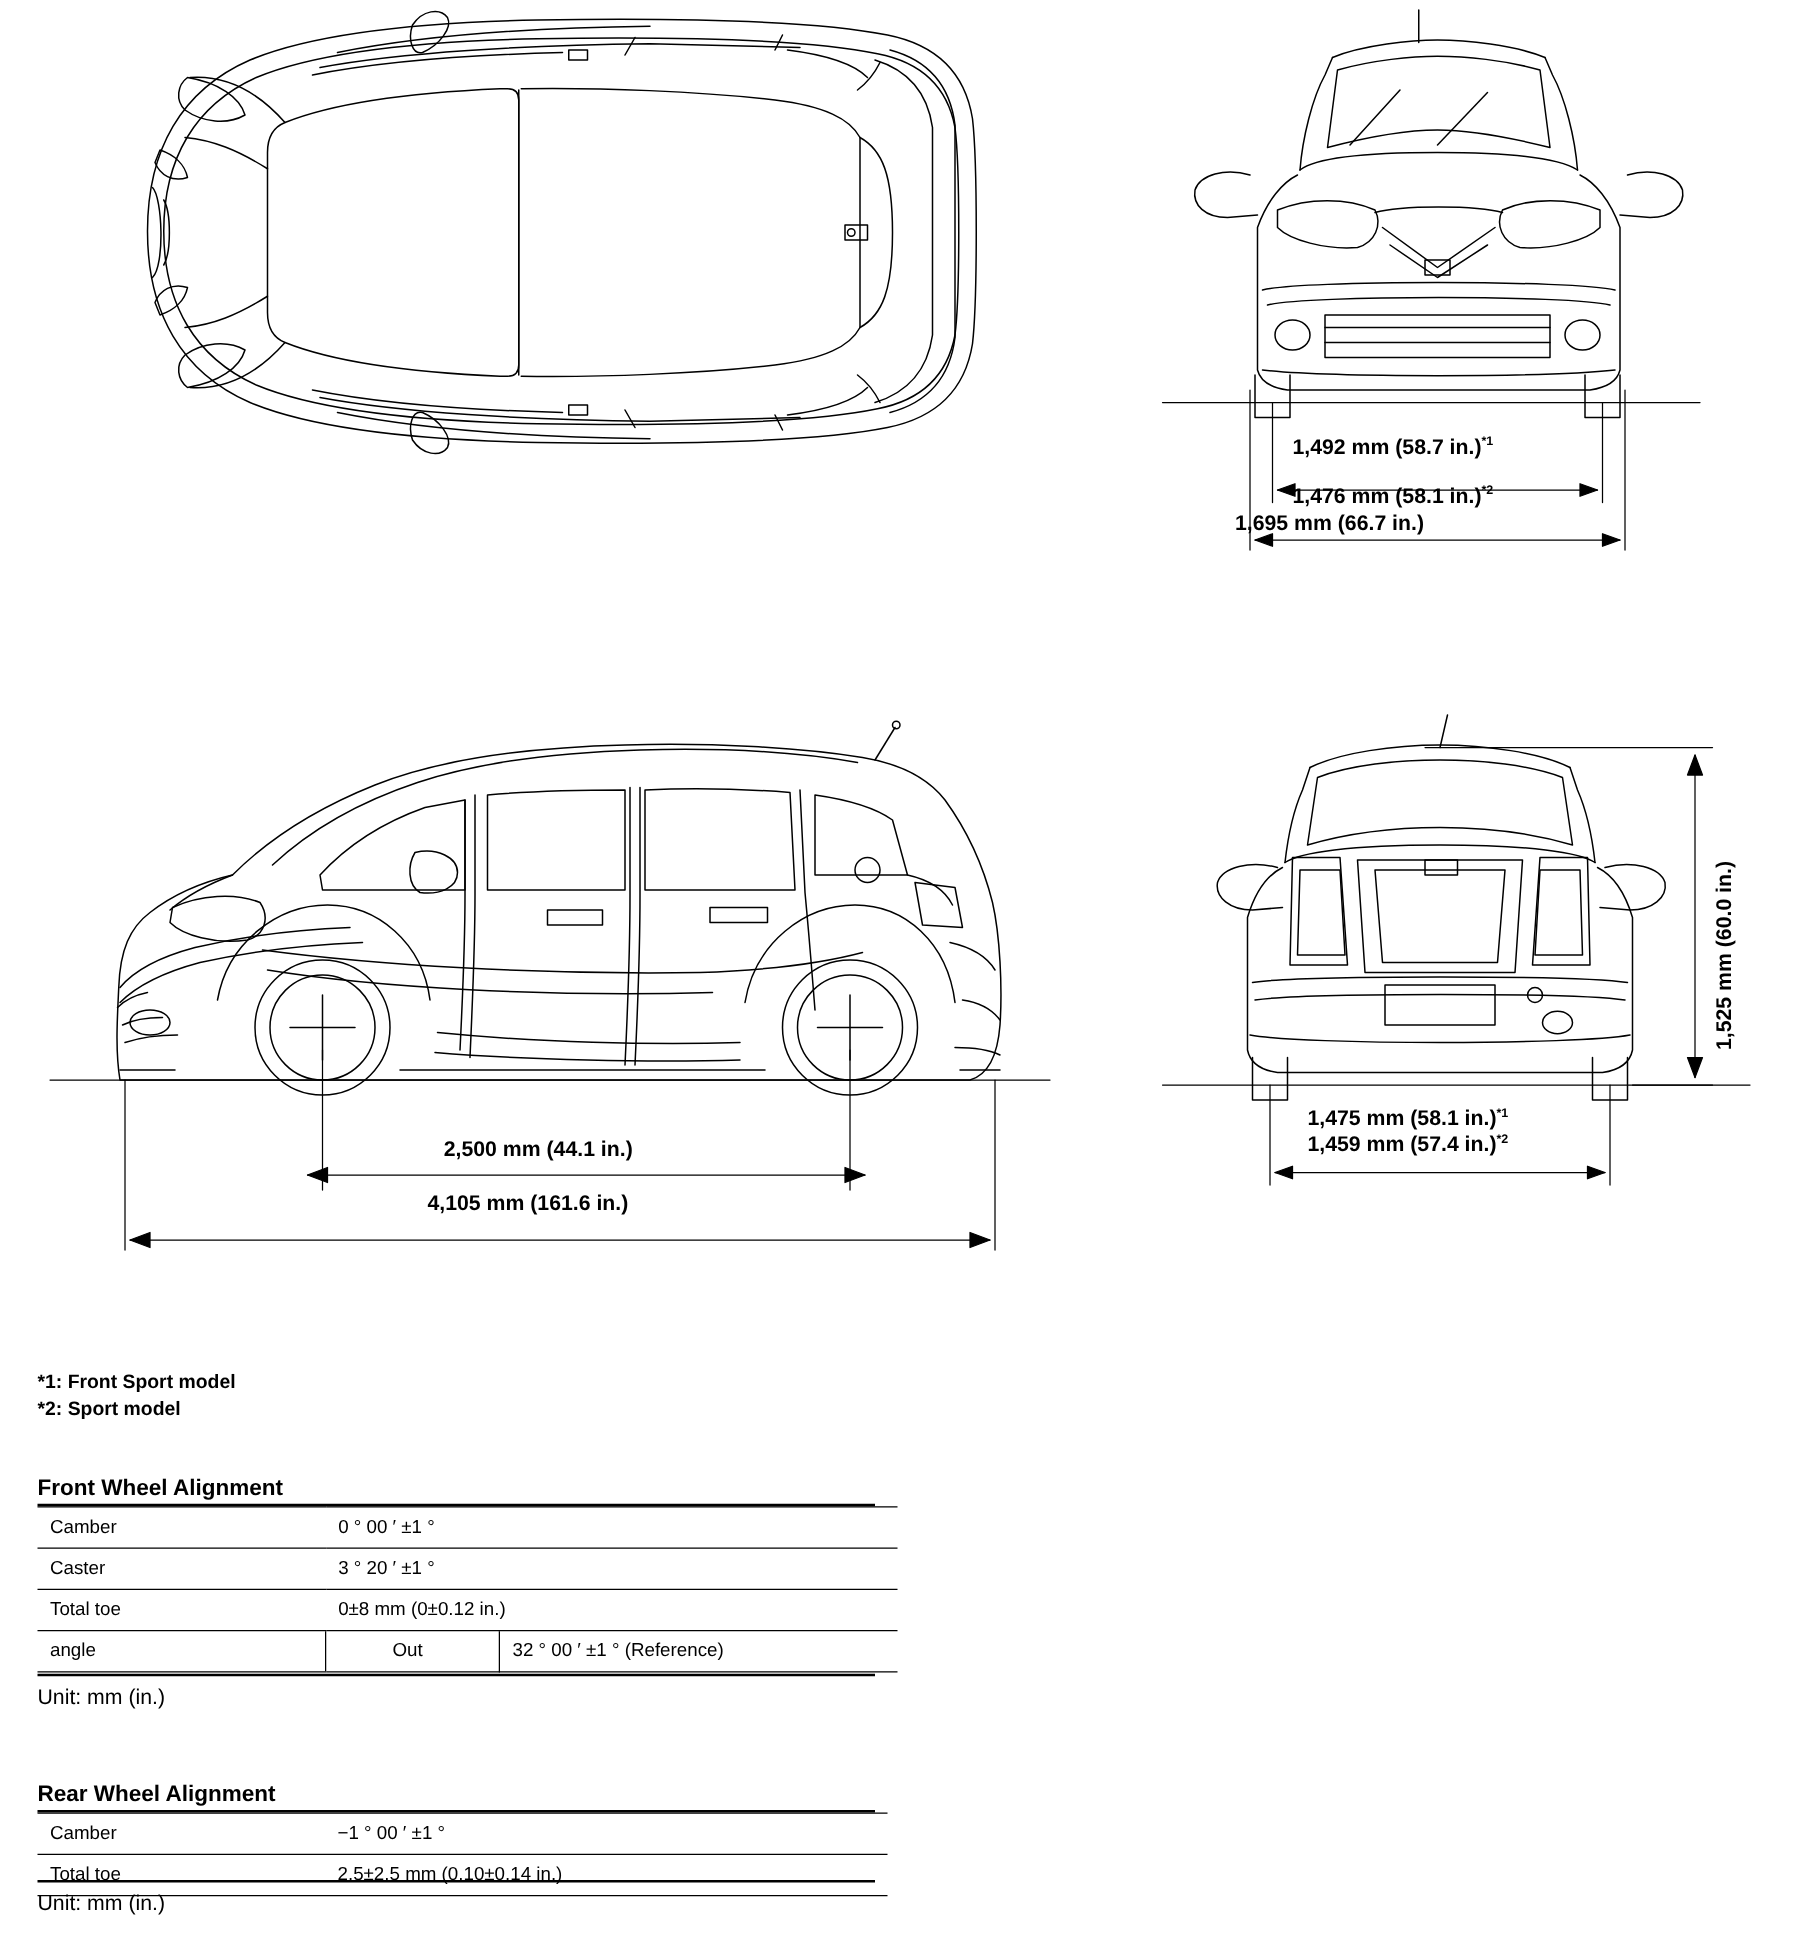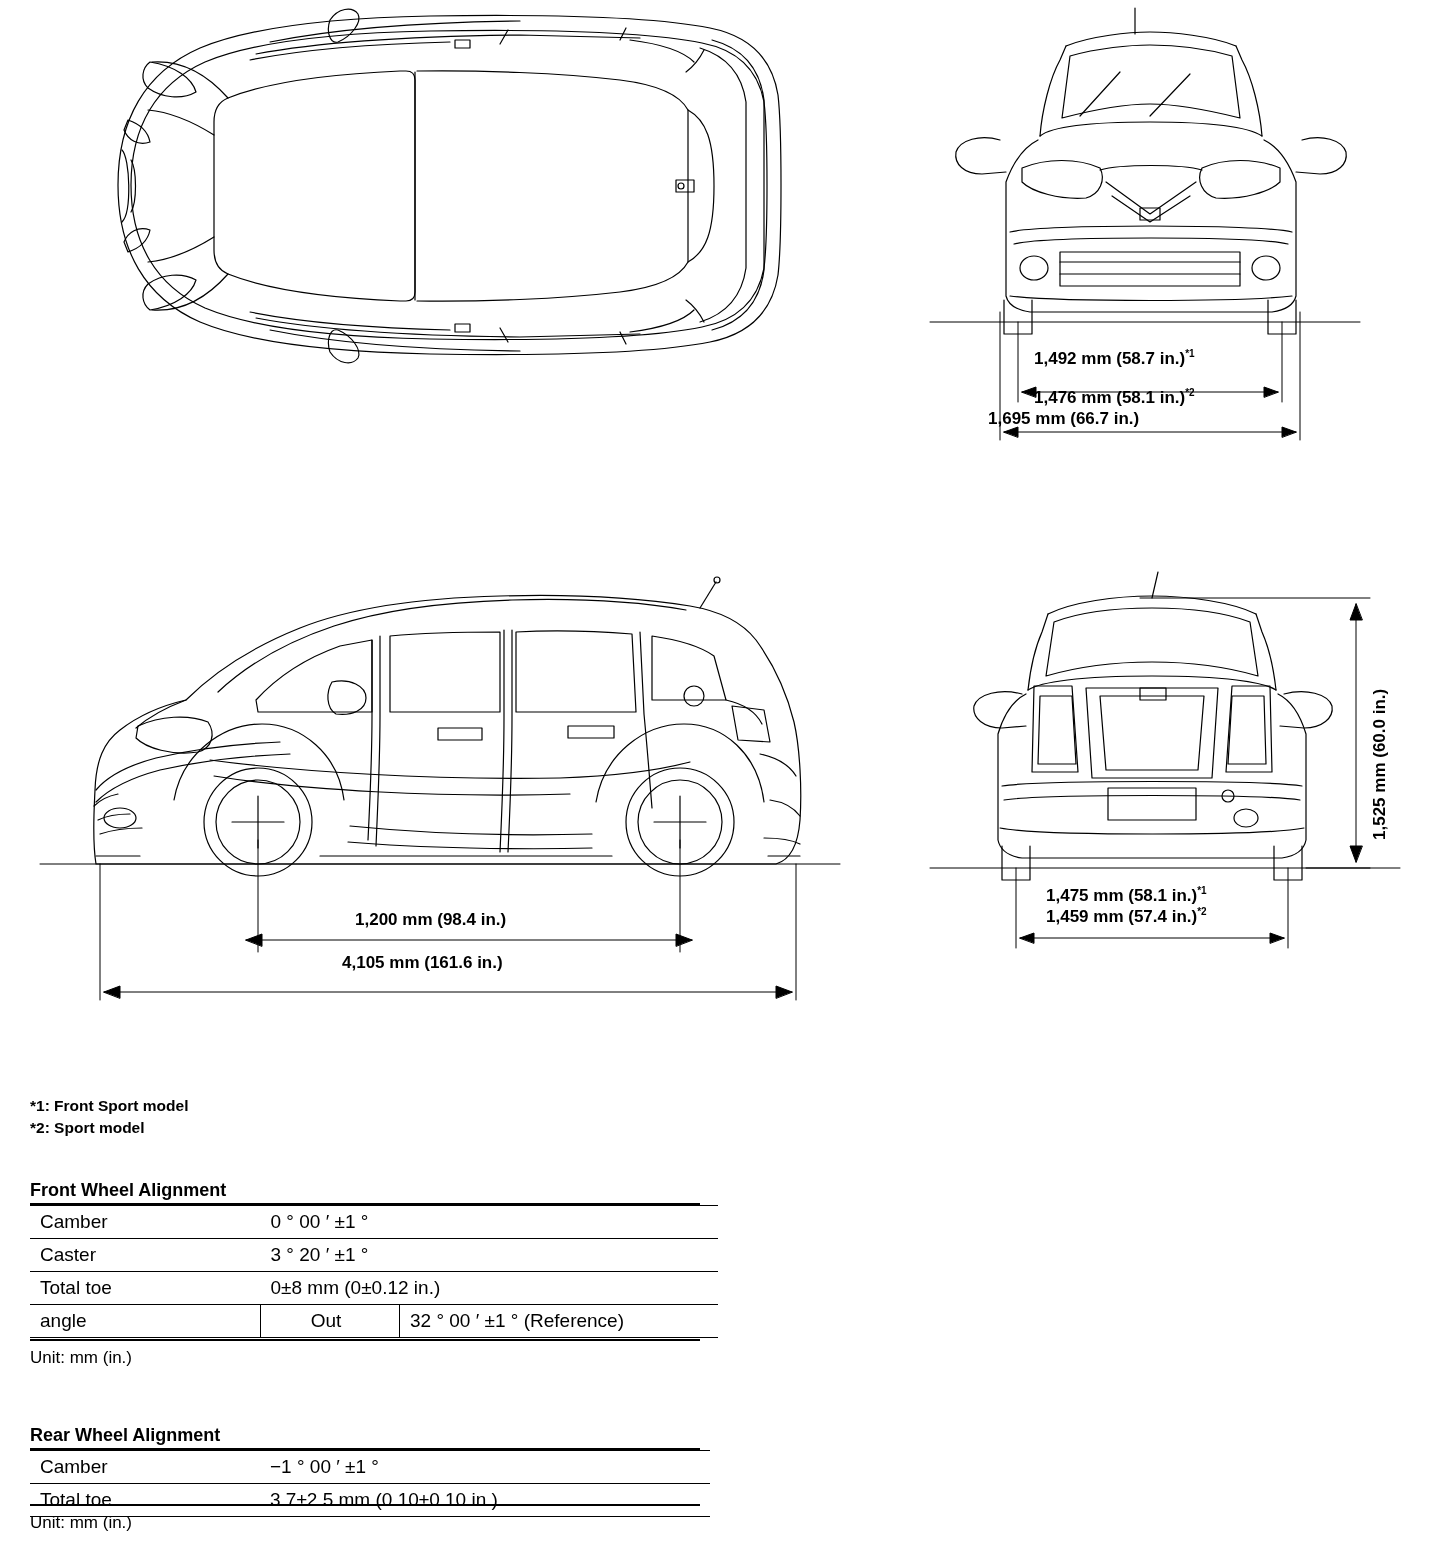--- a/index.html
+++ b/index.html
@@ -56,21 +56,21 @@
   
   .tbl-title {
     position: absolute;
     font-size: 18px;
     font-weight: bold;
   }
   .tbl-wrap { position: absolute; }
 
   table.align {
     border-collapse: collapse;
-    font-size: 19px;
+    font-size: 15px;
     font-family: "Liberation Sans", sans-serif;
   }
   table.align td {
     border: 1px solid #000;
     padding: 3px 8px 4px 10px;
     height: 25px;
     vertical-align: middle;
     font-weight: normal;
   }
   table.align td.lbl { width: 212px; }
@@ -375,21 +375,21 @@
     <span>1,492 mm (58.7 in.)</span><sup>*1</sup>
   </div>
   <div class="dim" style="left:1034px; top:387px;">
     <span>1,476 mm (58.1 in.)</span><sup>*2</sup>
   </div>
   <div class="dim" style="left:988px; top:409px;">
     <span>1,695 mm (66.7 in.)</span>
   </div>
 
   <div class="dim" style="left:355px; top:910px;">
-    <span>1,200 mm (98.4 in.)</span>
+    <span>2,500 mm (44.1 in.)</span>
   </div>
   <div class="dim" style="left:342px; top:953px;">
     <span>4,105 mm (161.6 in.)</span>
   </div>
 
   <div class="dim-vert" style="left:1370px; top:840px;">
     <span>1,525 mm (60.0 in.)</span>
   </div>
   <div class="dim" style="left:1046px; top:885px;">
     <span>1,475 mm (58.1 in.)</span><sup>*1</sup>
@@ -437,21 +437,21 @@
 
   <div class="tbl-wrap" style="left:30px; top:1450px;">
     <table class="align">
       <tbody>
         <tr>
           <td class="lbl nb">Camber</td>
           <td class="val-wide nb">−1 ° 00 ′ ±1 °</td>
         </tr>
         <tr>
           <td class="lbl nb">Total toe</td>
-          <td class="val-wide nb">3.7±2.5 mm (0.10±0.10 in.)</td>
+          <td class="val-wide nb">2.5±2.5 mm (0.10±0.14 in.)</td>
         </tr>
       </tbody>
     </table>
   </div>
   <div class="rule-top" style="left:30px; top:1504px; width:670px;"></div>
   <div class="unit" style="left:30px; top:1513px;">Unit:   mm (in.)</div>
 
 </div>
 
 </body></html>

